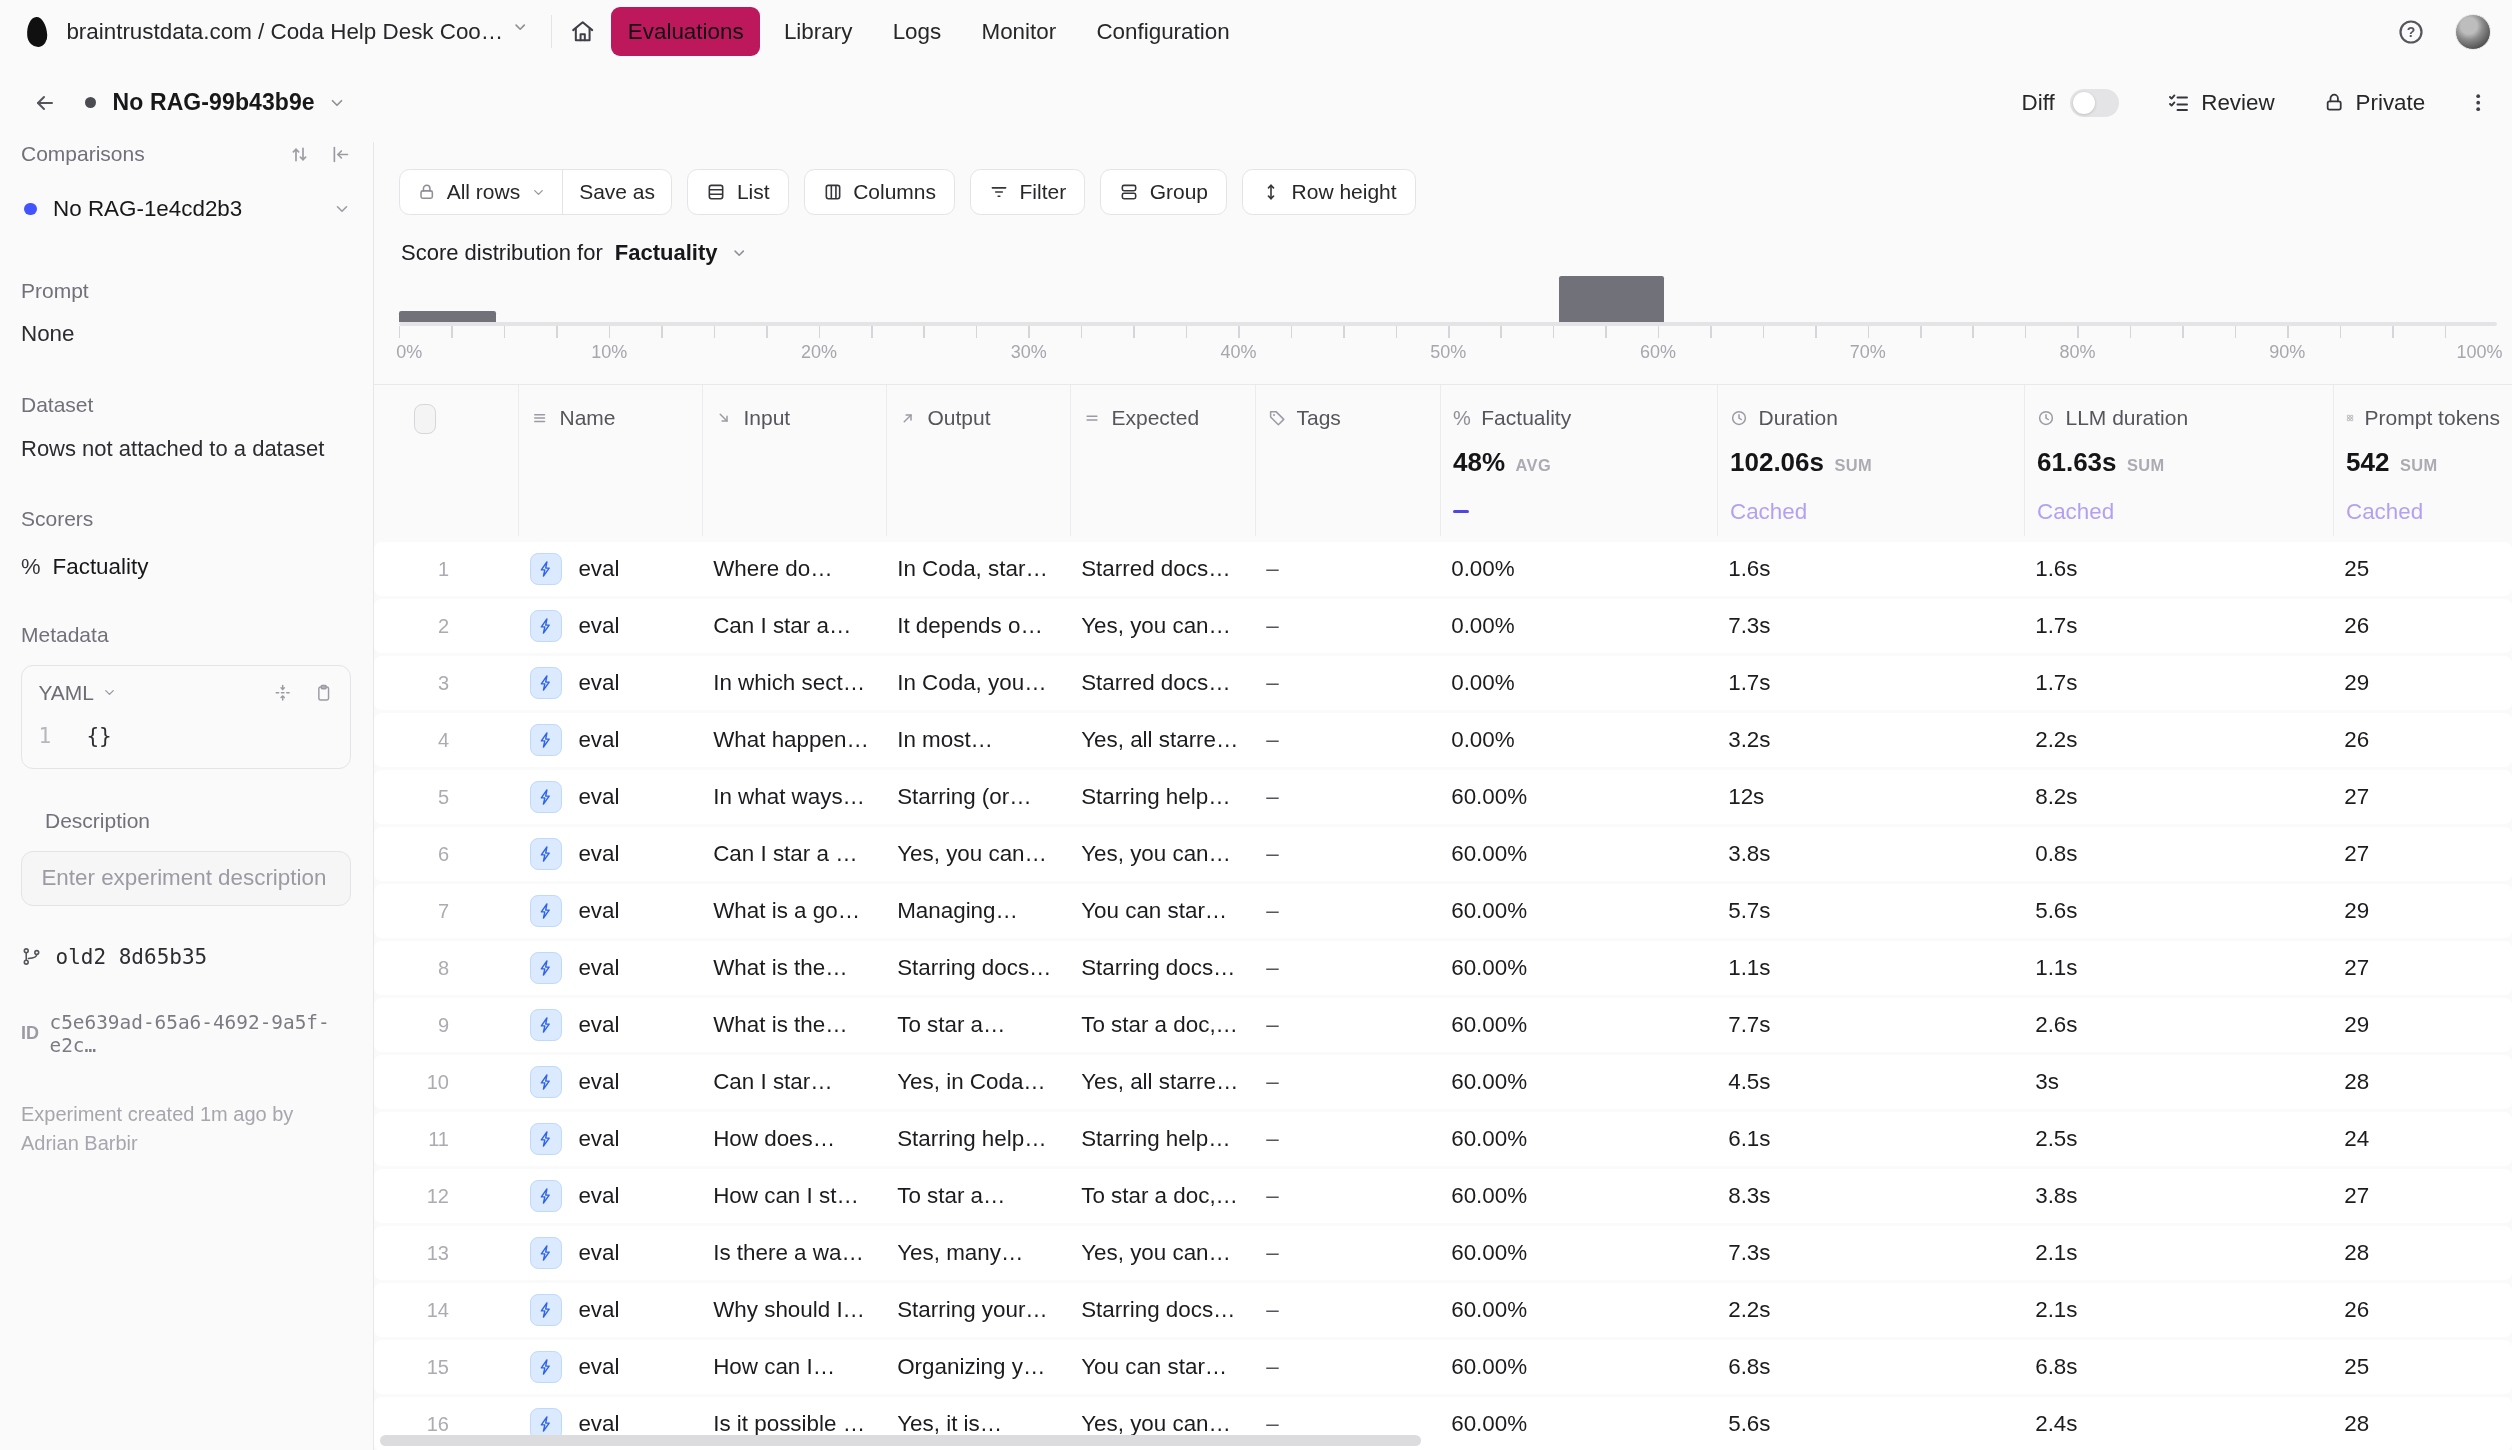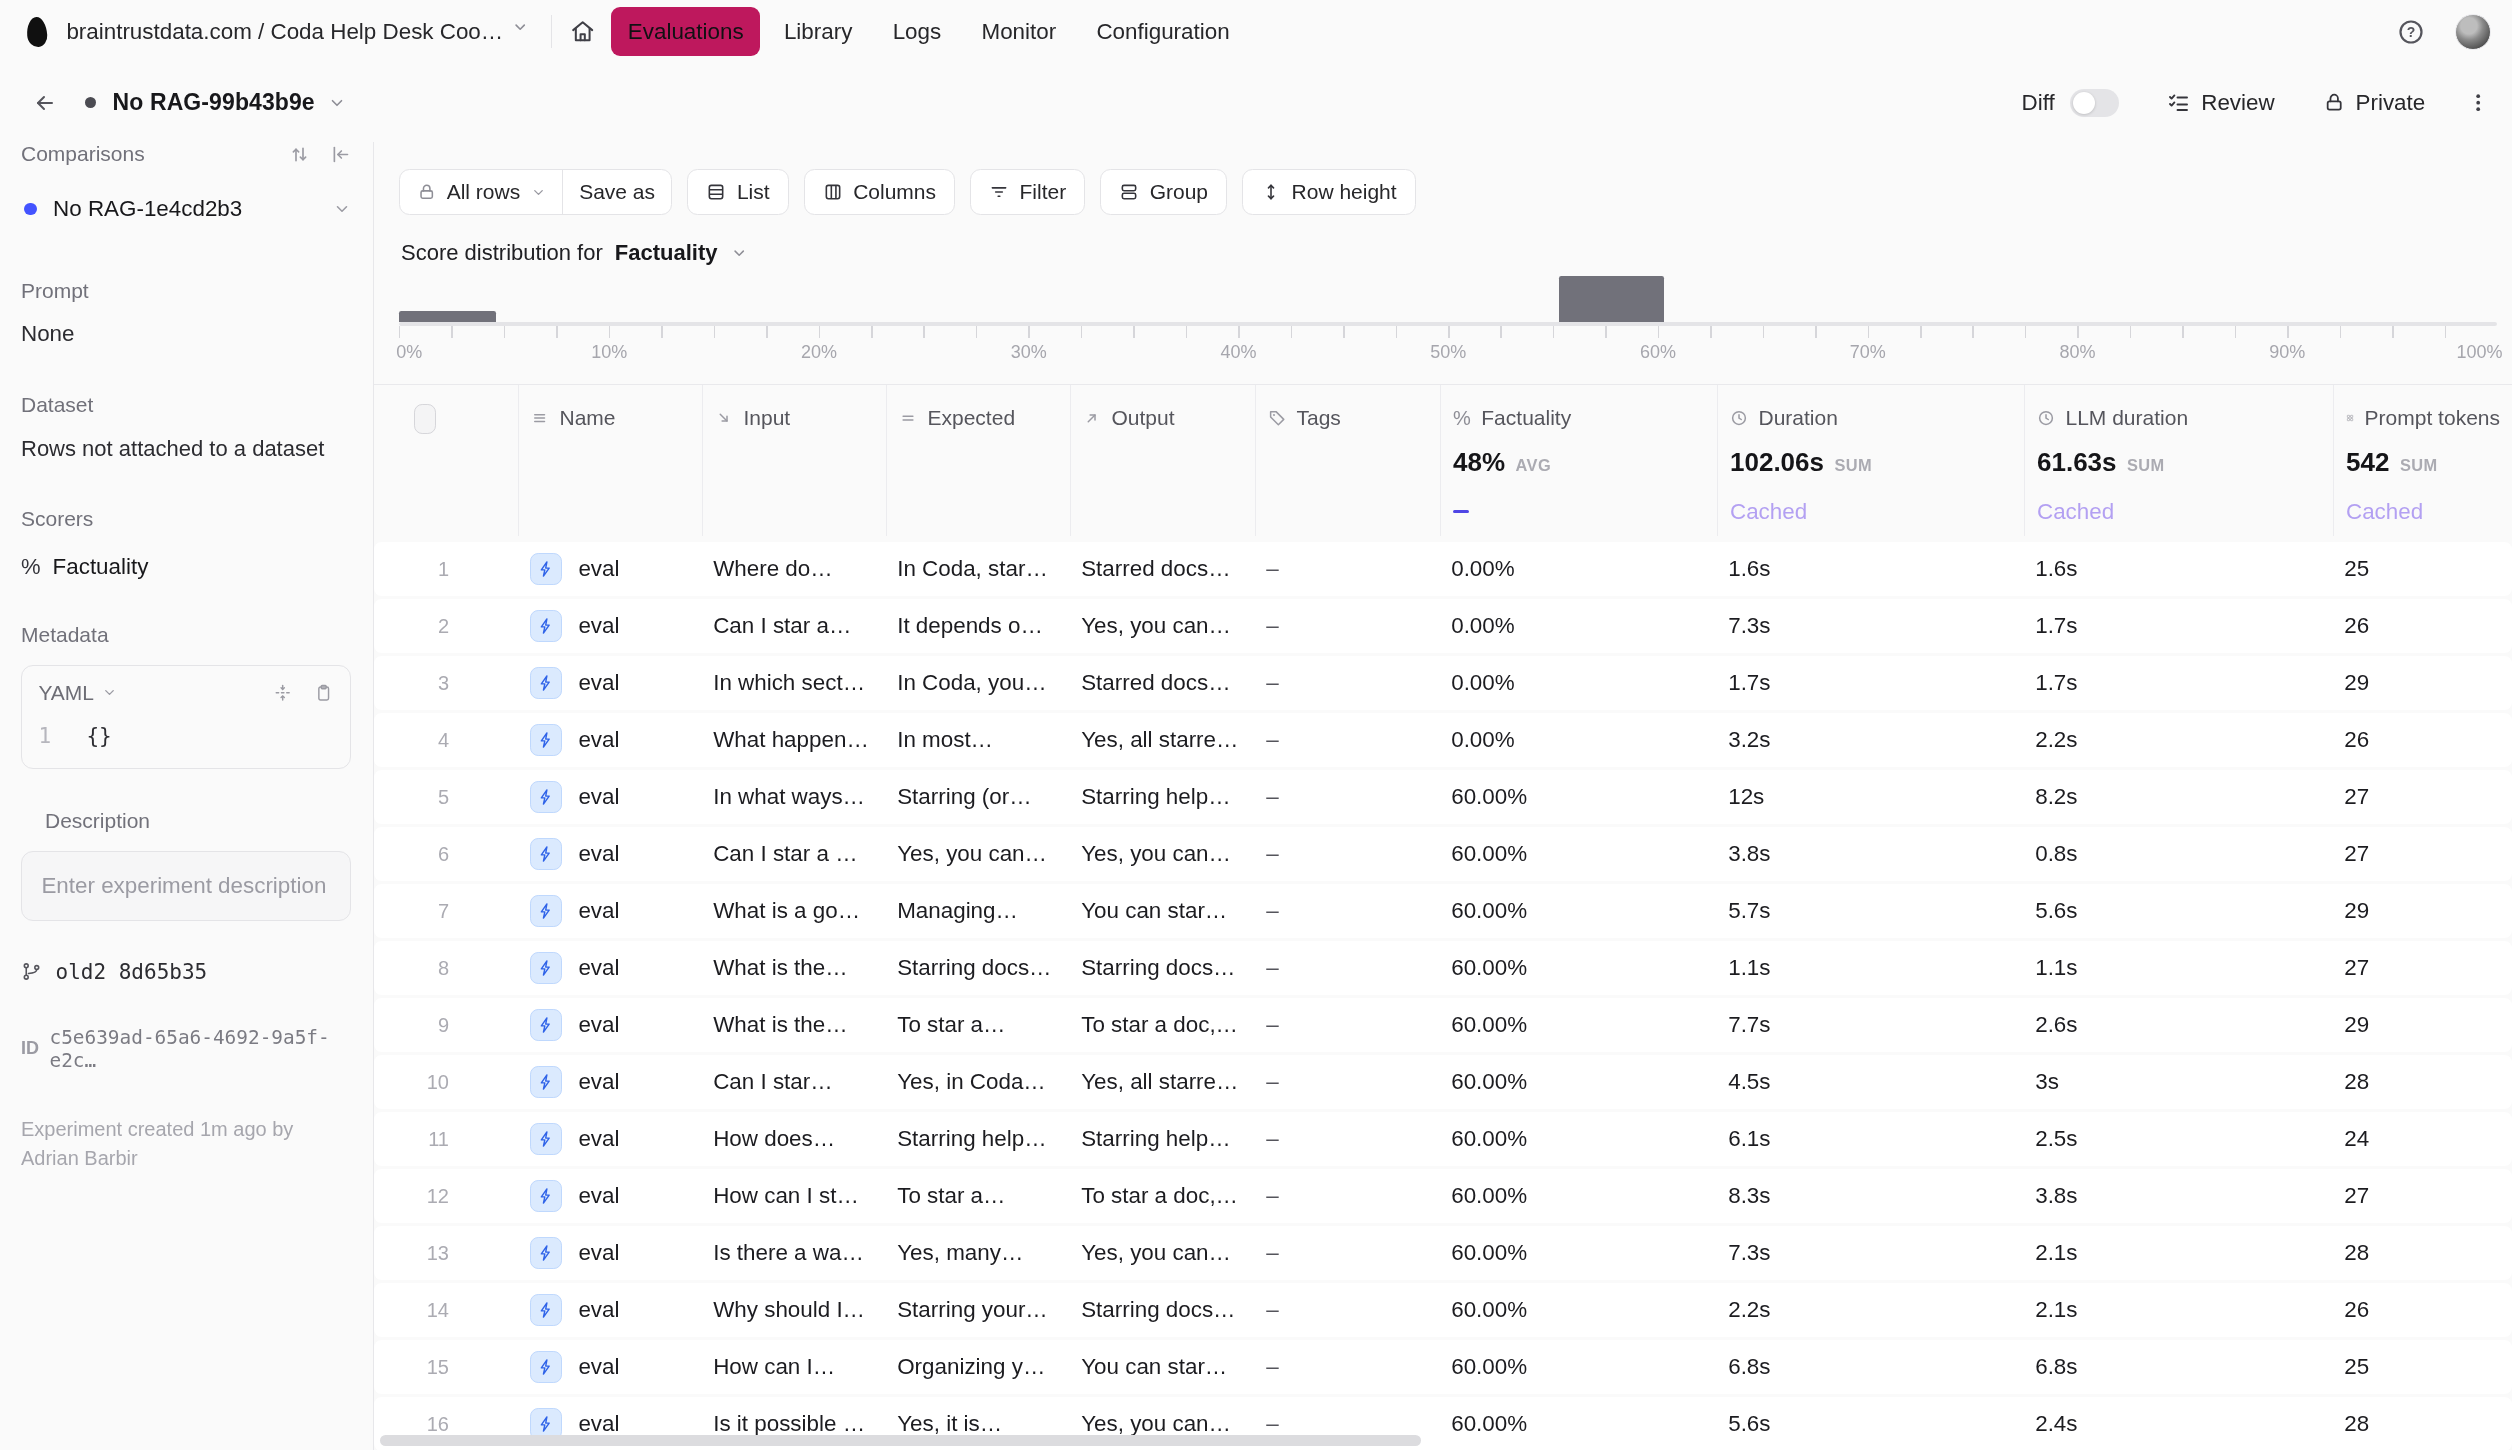--- a/index.html
+++ b/index.html
@@ -63,21 +63,21 @@
   .scorer-pct{font-size:22px;color:#35353b;font-weight:500;}
   .s-metadata{margin-top:43px;}
   .yaml-box{margin-top:18px;border:0.7px solid var(--border2);border-radius:12px;padding:15px 16.4px 19.4px 16.4px;}
   .yaml-head{display:flex;align-items:center;color:#8e8e96;}
   .yaml-lang{font-size:21px;color:#6d6d75;}
   .yaml-head .icons{margin-left:auto;display:flex;gap:21px;}
   .yaml-line{display:flex;align-items:center;margin-top:19.4px;font-size:21px;}
   .yaml-lineno{color:#b6b6bd;width:30px;}
   .yaml-code{color:#2c2c31;margin-left:18px;}
   .s-desc{margin-top:40px;margin-left:24px;}
-  .desc-input{margin-top:18px;width:100%;height:70px;border:0.7px solid var(--border2);background:#f6f6f7;border-radius:12px;
+  .desc-input{margin-top:18px;width:100%;height:55px;border:0.7px solid var(--border2);background:#f6f6f7;border-radius:12px;
     font-size:22.4px;padding:0 19.4px;color:var(--txt);outline:none;}
   .desc-input::placeholder{color:#9b9ba3;}
   .git-row{margin-top:39px;display:flex;align-items:center;gap:13.5px;font-size:21px;color:#2c2c31;}
   .id-row{margin-top:42px;display:flex;align-items:center;gap:10.5px;}
   .id-label{font-size:18px;color:#9b9ba3;font-weight:600;}
   .id-value{font-size:19.4px;color:#7b7b83;}
   .created-note{margin-top:43px;font-size:20px;line-height:1.45;color:#a6a6ad;max-width:314px;}
 
   
   .toolbar{display:flex;align-items:center;gap:15px;margin:27px 0 0 25.4px;}
@@ -418,33 +418,33 @@
           <div class="th-label">
             <svg width="18" height="18" viewBox="0 0 24 24" fill="none" stroke="#9b9ba3" stroke-width="2" stroke-linecap="round" stroke-linejoin="round">
                 <path d="M7 7l9 9"></path>
                 <polyline points="16 9.5 16 16 9.5 16"></polyline>
               </svg>
             <span>Input</span>
           </div>
         </div>
         <div class="th">
           <div class="th-label">
-            <svg width="18" height="18" viewBox="0 0 24 24" fill="none" stroke="#9b9ba3" stroke-width="2" stroke-linecap="round">
-                <path d="M5.5 9.5h13M5.5 14.5h13"></path>
-              </svg>
-            <span>Expected</span>
-          </div>
-        </div>
-        <div class="th">
-          <div class="th-label">
             <svg width="18" height="18" viewBox="0 0 24 24" fill="none" stroke="#9b9ba3" stroke-width="2" stroke-linecap="round" stroke-linejoin="round">
                 <path d="M7 17L16 8"></path>
                 <polyline points="9.5 8 16 8 16 14.5"></polyline>
               </svg>
             <span>Output</span>
+          </div>
+        </div>
+        <div class="th">
+          <div class="th-label">
+            <svg width="18" height="18" viewBox="0 0 24 24" fill="none" stroke="#9b9ba3" stroke-width="2" stroke-linecap="round">
+                <path d="M5.5 9.5h13M5.5 14.5h13"></path>
+              </svg>
+            <span>Expected</span>
           </div>
         </div>
         <div class="th">
           <div class="th-label">
             <svg width="18" height="18" viewBox="0 0 24 24" fill="none" stroke="#9b9ba3" stroke-width="2" stroke-linejoin="round">
                 <path d="M3.5 3.5h7.2L21 13.8l-7.2 7.2L3.5 10.7z"></path>
                 <circle cx="8" cy="8" r="1.3" fill="#9b9ba3" stroke="none"></circle>
               </svg>
             <span>Tags</span>
           </div>

